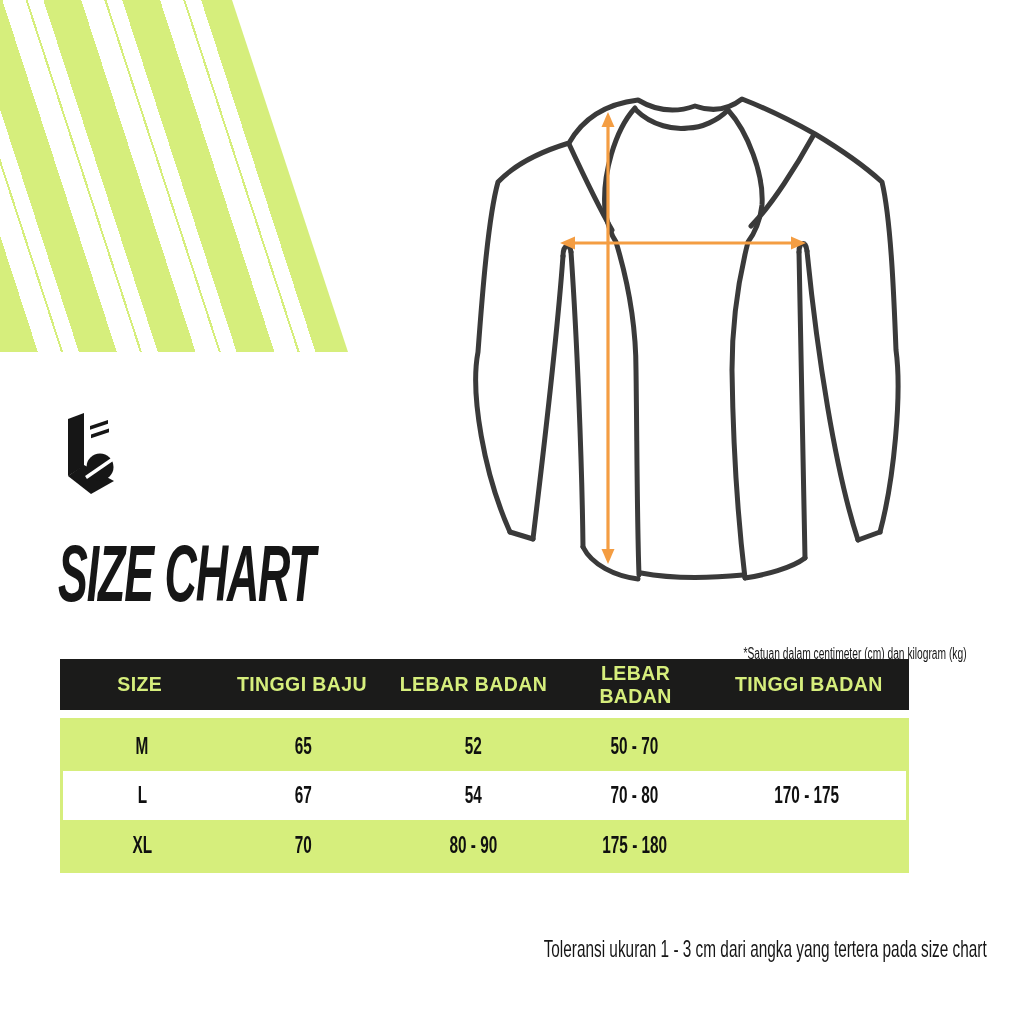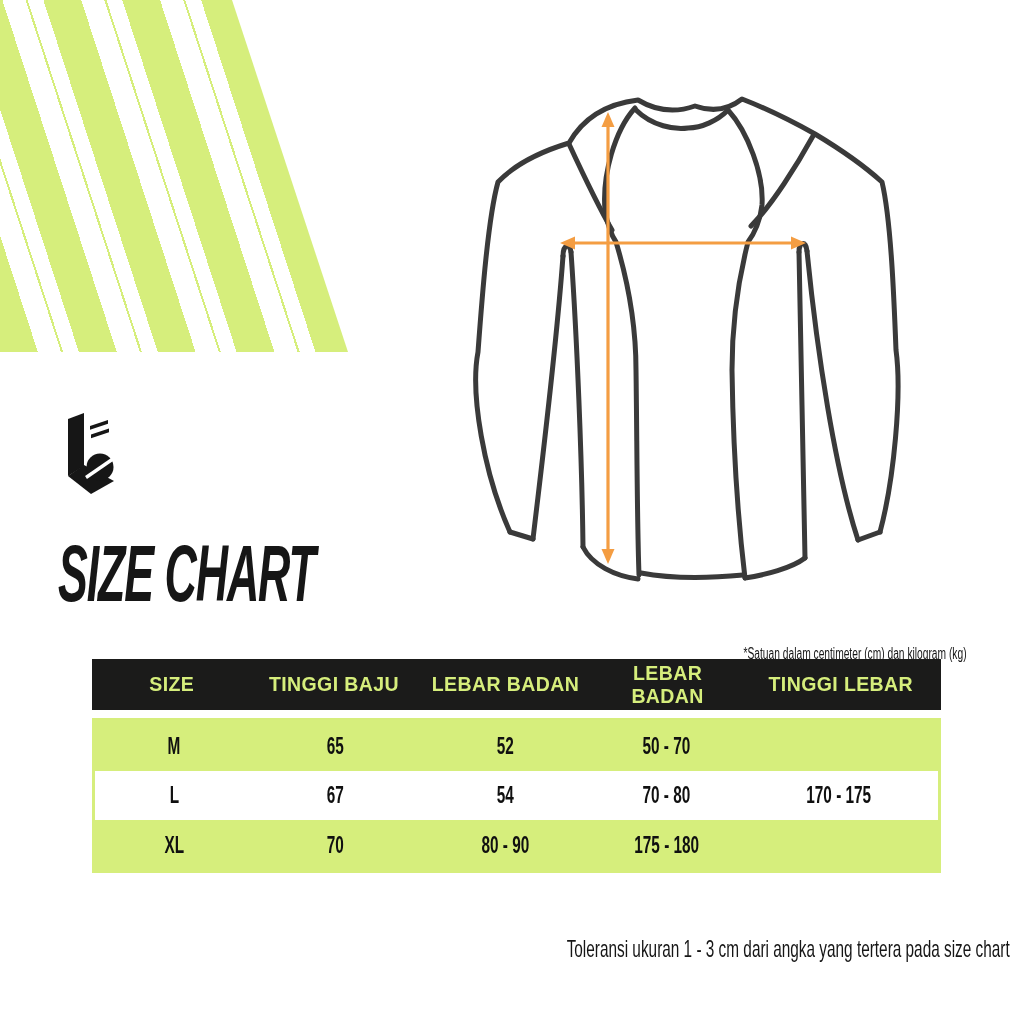--- a/index.html
+++ b/index.html
@@ -36,35 +36,35 @@
     letter-spacing:-2px;white-space:nowrap;color:var(--text);
     transform:scaleX(0.56);transform-origin:0 0;
   }
   
   .unit-note{
     position:absolute;right:57px;top:630px;text-align:right;
     font-size:16px;line-height:1;white-space:nowrap;margin-top:16px;
   }
   .unit-note .cond{transform-origin:100% 50%;}
   .tolerance-note{
-    position:absolute;left:442px;top:937px;width:512px;text-align:center;
+    position:absolute;left:419px;top:937px;width:512px;text-align:center;
     font-size:24px;line-height:1;white-space:nowrap;
   }
   .cond{display:inline-block;transform:scaleX(0.64);}
   .tolerance-note .cond{transform-origin:50% 50%;}
   
   .jacket{position:absolute;left:430px;top:70px;width:540px;height:540px;}
   .jacket path.ln{
     fill:none;stroke:var(--jacket-stroke);stroke-width:5;
     stroke-linecap:round;stroke-linejoin:round;
   }
   .jacket .arrow-line{stroke:var(--arrow-orange);stroke-width:3.2;}
   .jacket .arrow-head{fill:var(--arrow-orange);stroke:none;}
   
-  .size-table{position:absolute;left:60px;top:659px;width:849px;margin-left:32px;}
+  .size-table{position:absolute;left:60px;top:659px;width:849px;}
   .thead{
     height:51px;background:var(--header-bg);
     display:grid;grid-template-columns:18.8% 19.4% 21% 17.2% 23.6%;
     align-items:center;
   }
   .thead .hcell{
     text-align:center;color:var(--lime);
     font-size:19.5px;font-weight:bold;letter-spacing:0.4px;
   }
   .tbody{margin-top:8px;border:3px solid var(--lime);}
@@ -128,21 +128,21 @@
 <div class="unit-note">
   <span class="cond">*Satuan dalam centimeter (cm) dan kilogram (kg)</span>
 </div>
 
 <div class="size-table">
   <div class="thead">
     <div class="hcell">SIZE</div>
     <div class="hcell">TINGGI BAJU</div>
     <div class="hcell">LEBAR BADAN</div>
     <div class="hcell">LEBAR BADAN</div>
-    <div class="hcell">TINGGI LEBAR</div>
+    <div class="hcell">TINGGI BADAN</div>
   </div>
   <div class="tbody">
     <div class="trow lime">
       <div class="tcell"><span class="cond">M</span></div>
       <div class="tcell"><span class="cond">65</span></div>
       <div class="tcell"><span class="cond">52</span></div>
       <div class="tcell"><span class="cond">50 - 70</span></div>
     </div>
     <div class="trow white">
       <div class="tcell"><span class="cond">L</span></div>

